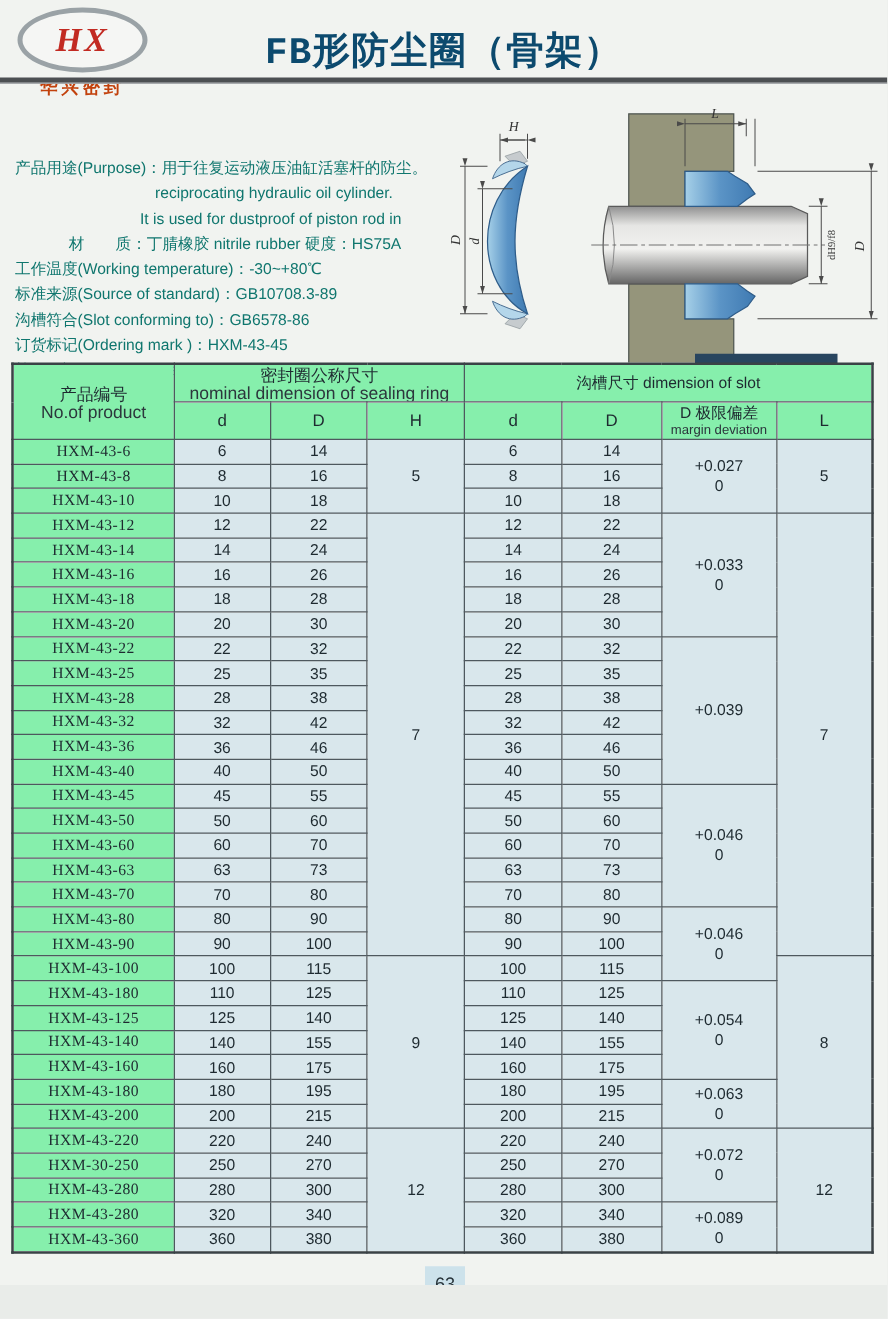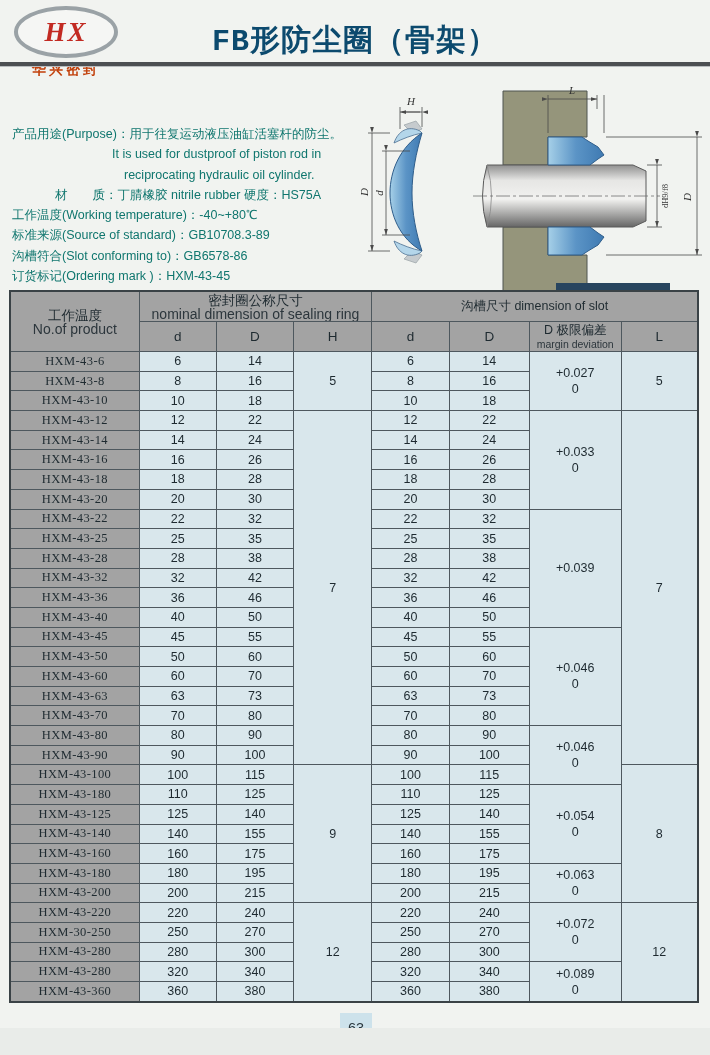--- a/index.html
+++ b/index.html
@@ -28,27 +28,27 @@
   .dimtxt{fill:#333;font-family:"Liberation Serif",serif;font-style:italic;font-size:11px;}
   .dimtxt.small{font-size:8.5px;font-style:normal;}
   .navy-bar{position:absolute;left:556px;top:283px;width:114px;height:8px;background:#28455f;}
 
   
   .tbl-wrap{position:absolute;left:9px;top:290px;}
   table{border-collapse:collapse;table-layout:fixed;width:690px;}
   th,td{border:1px solid #4e585e;padding:0;text-align:center;vertical-align:middle;
     color:#1e2a30;font-size:12.5px;overflow:hidden;}
   table{border:2px solid #3a4246;}
-  thead th{background:#a3a3a3;font-weight:normal;}
+  thead th{background:#86efac;font-weight:normal;}
   thead tr.r1 th{height:29px;}
   thead tr.r2 th{height:29px;font-size:13.5px;}
   .hdr-cn{font-size:13.5px;display:block;line-height:15px;}
   .hdr-en{font-size:14px;display:block;line-height:12px;color:#2c363c;}
   tbody td{height:18.7px;background:#d9e7ec;}
-  tbody td.cell-no{background:#a3a3a3;font-family:"Liberation Serif",serif;
+  tbody td.cell-no{background:#86efac;font-family:"Liberation Serif",serif;
     font-size:12.5px;letter-spacing:0.4px;}
   tbody td.cell-dev{white-space:pre-line;line-height:16px;font-size:12.5px;}
 
   
   .page-number{position:absolute;left:340px;top:1013px;width:32px;height:30px;
     background:#cde2eb;color:#2a363c;font-size:14.5px;line-height:30px;text-align:center;}
 </style>
 </head>
 <body>
 
@@ -58,24 +58,24 @@
     <div class="oval">
       <span class="hx">HX</span>
     </div>
     <div class="sub">华兴密封</div>
   </div>
   <h1 class="title">FB形防尘圈（骨架）</h1>
   <div class="rule"></div>
 
   <div class="info" id="info-lines">
       <div class="line" style="padding-left: 0px;">产品用途(Purpose)：用于往复运动液压油缸活塞杆的防尘。</div>
+      <div class="line" style="padding-left: 112px;">reciprocating hydraulic oil cylinder.</div>
       <div class="line" style="padding-left: 100px;">It is used for dustproof of piston rod in</div>
-      <div class="line" style="padding-left: 112px;">reciprocating hydraulic oil cylinder.</div>
       <div class="line" style="padding-left: 0px; text-align: center;">材　　质：丁腈橡胶 nitrile rubber 硬度：HS75A</div>
-      <div class="line" style="padding-left: 0px;">工作温度(Working temperature)：-40~+80℃</div>
+      <div class="line" style="padding-left: 0px;">工作温度(Working temperature)：-30~+80℃</div>
       <div class="line" style="padding-left: 0px;">标准来源(Source of standard)：GB10708.3-89</div>
       <div class="line" style="padding-left: 0px;">沟槽符合(Slot conforming to)：GB6578-86</div>
       <div class="line" style="padding-left: 0px;">订货标记(Ordering mark )：HXM-43-45</div>
       <div class="line" style="padding-left: 0px;">简　　记(abridged notation)：FBd45</div>
     </div>
 
   <svg class="diagrams" width="350" height="205" viewBox="0 0 350 205">
     <defs>
       <linearGradient id="sealGrad" x1="0" y1="0" x2="1" y2="0">
         <stop offset="0" stop-color="#a6d0e8"></stop>
@@ -147,21 +147,21 @@
           <col style="width:77px">
           <col style="width:77px">
         <col style="width:77px">
           <col style="width:79px">
           <col style="width:91px">
           <col style="width:76px">
       </colgroup>
       <thead>
         <tr class="r1">
           <th rowspan="2">
-            <span class="hdr-cn">工作温度</span>
+            <span class="hdr-cn">产品编号</span>
             <span class="hdr-en">No.of product</span>
           </th>
           <th colspan="3">
             <span class="hdr-cn">密封圈公称尺寸</span>
             <span class="hdr-en">nominal dimension of sealing ring</span>
           </th>
           <th colspan="4">沟槽尺寸 dimension of slot</th>
         </tr>
         <tr class="r2">
           <th>d</th>

